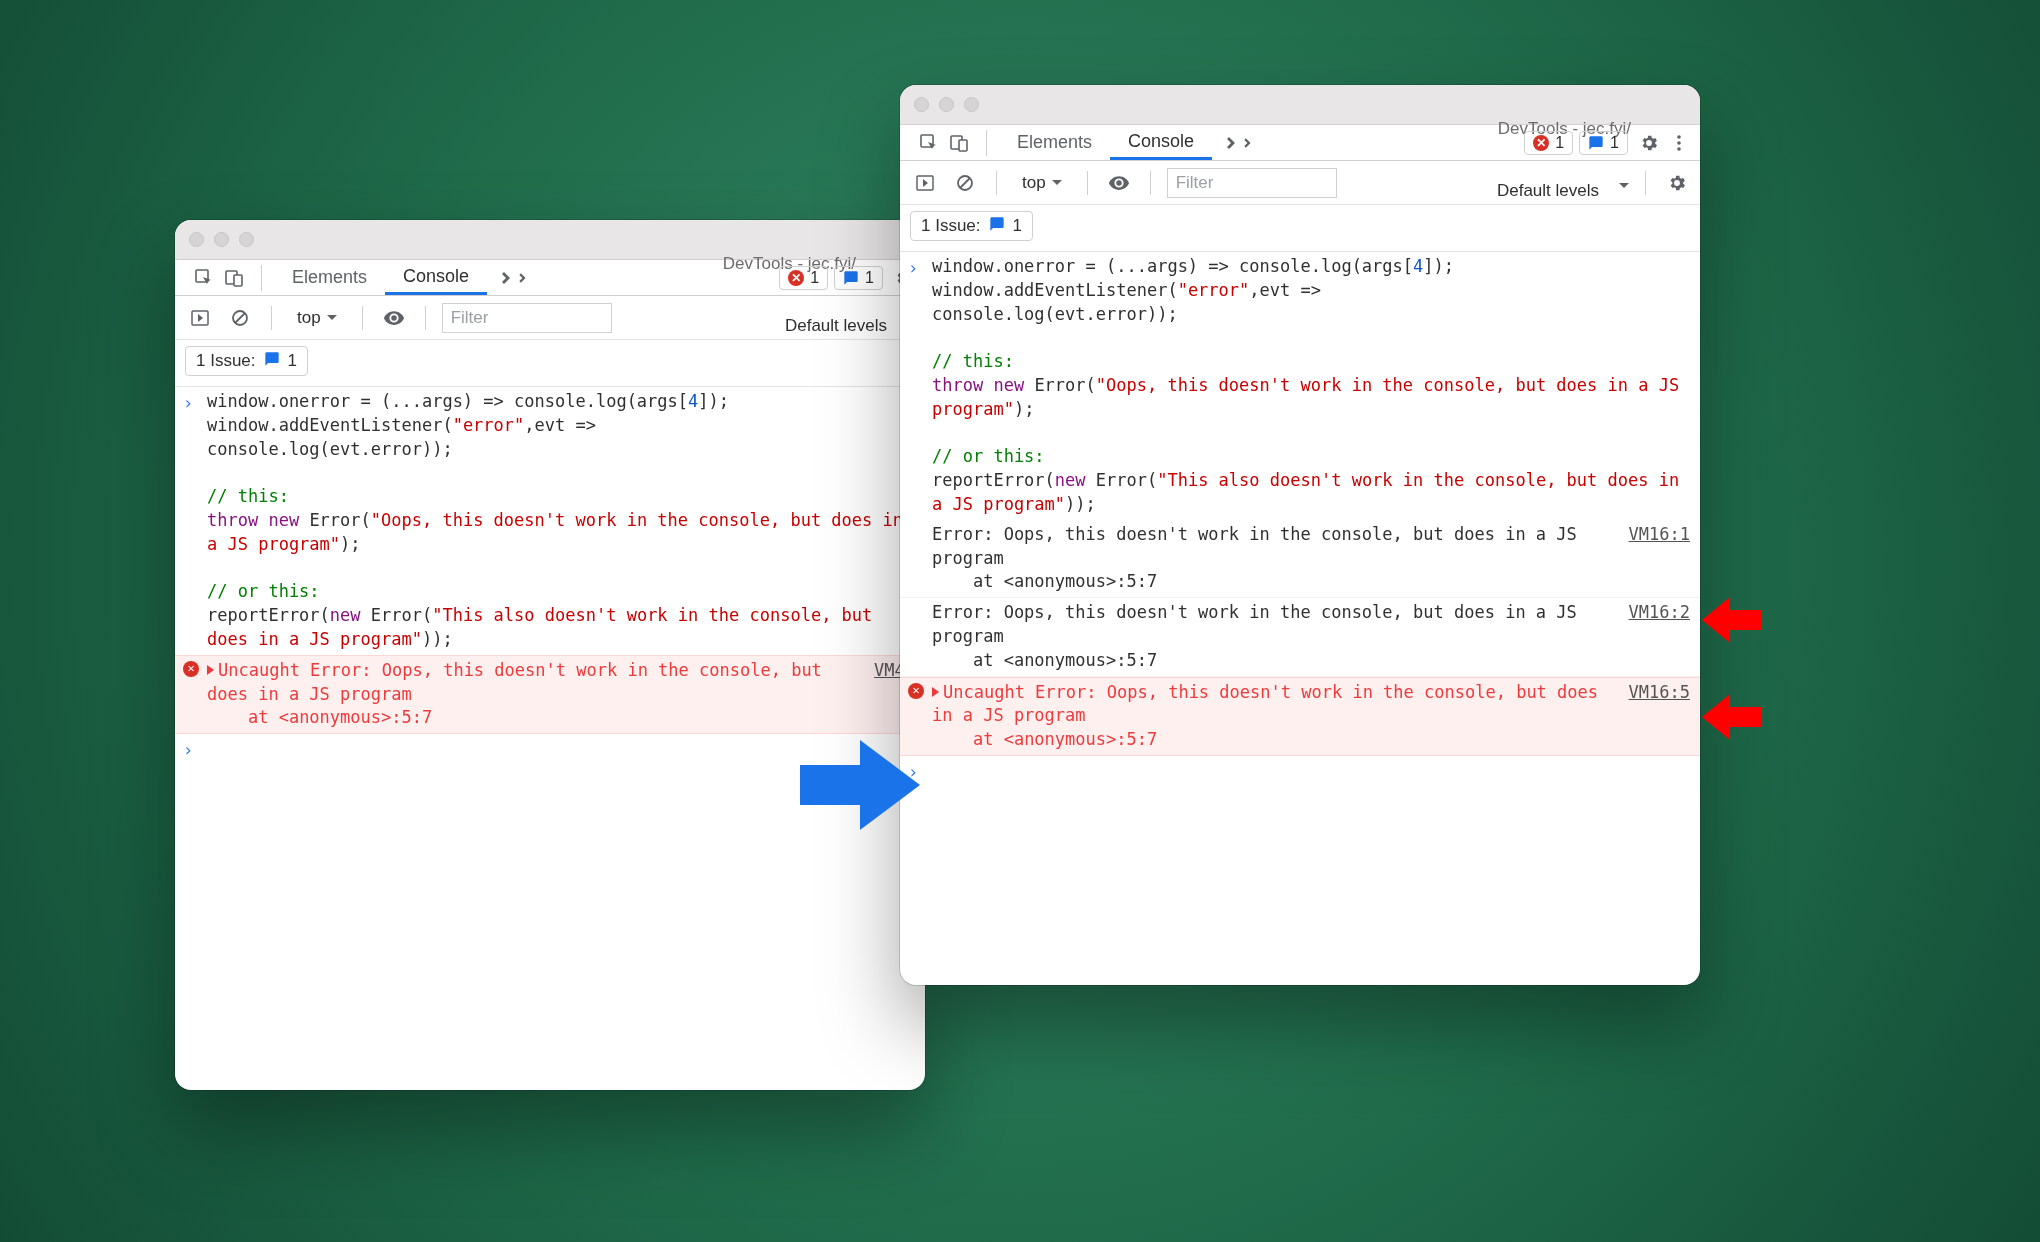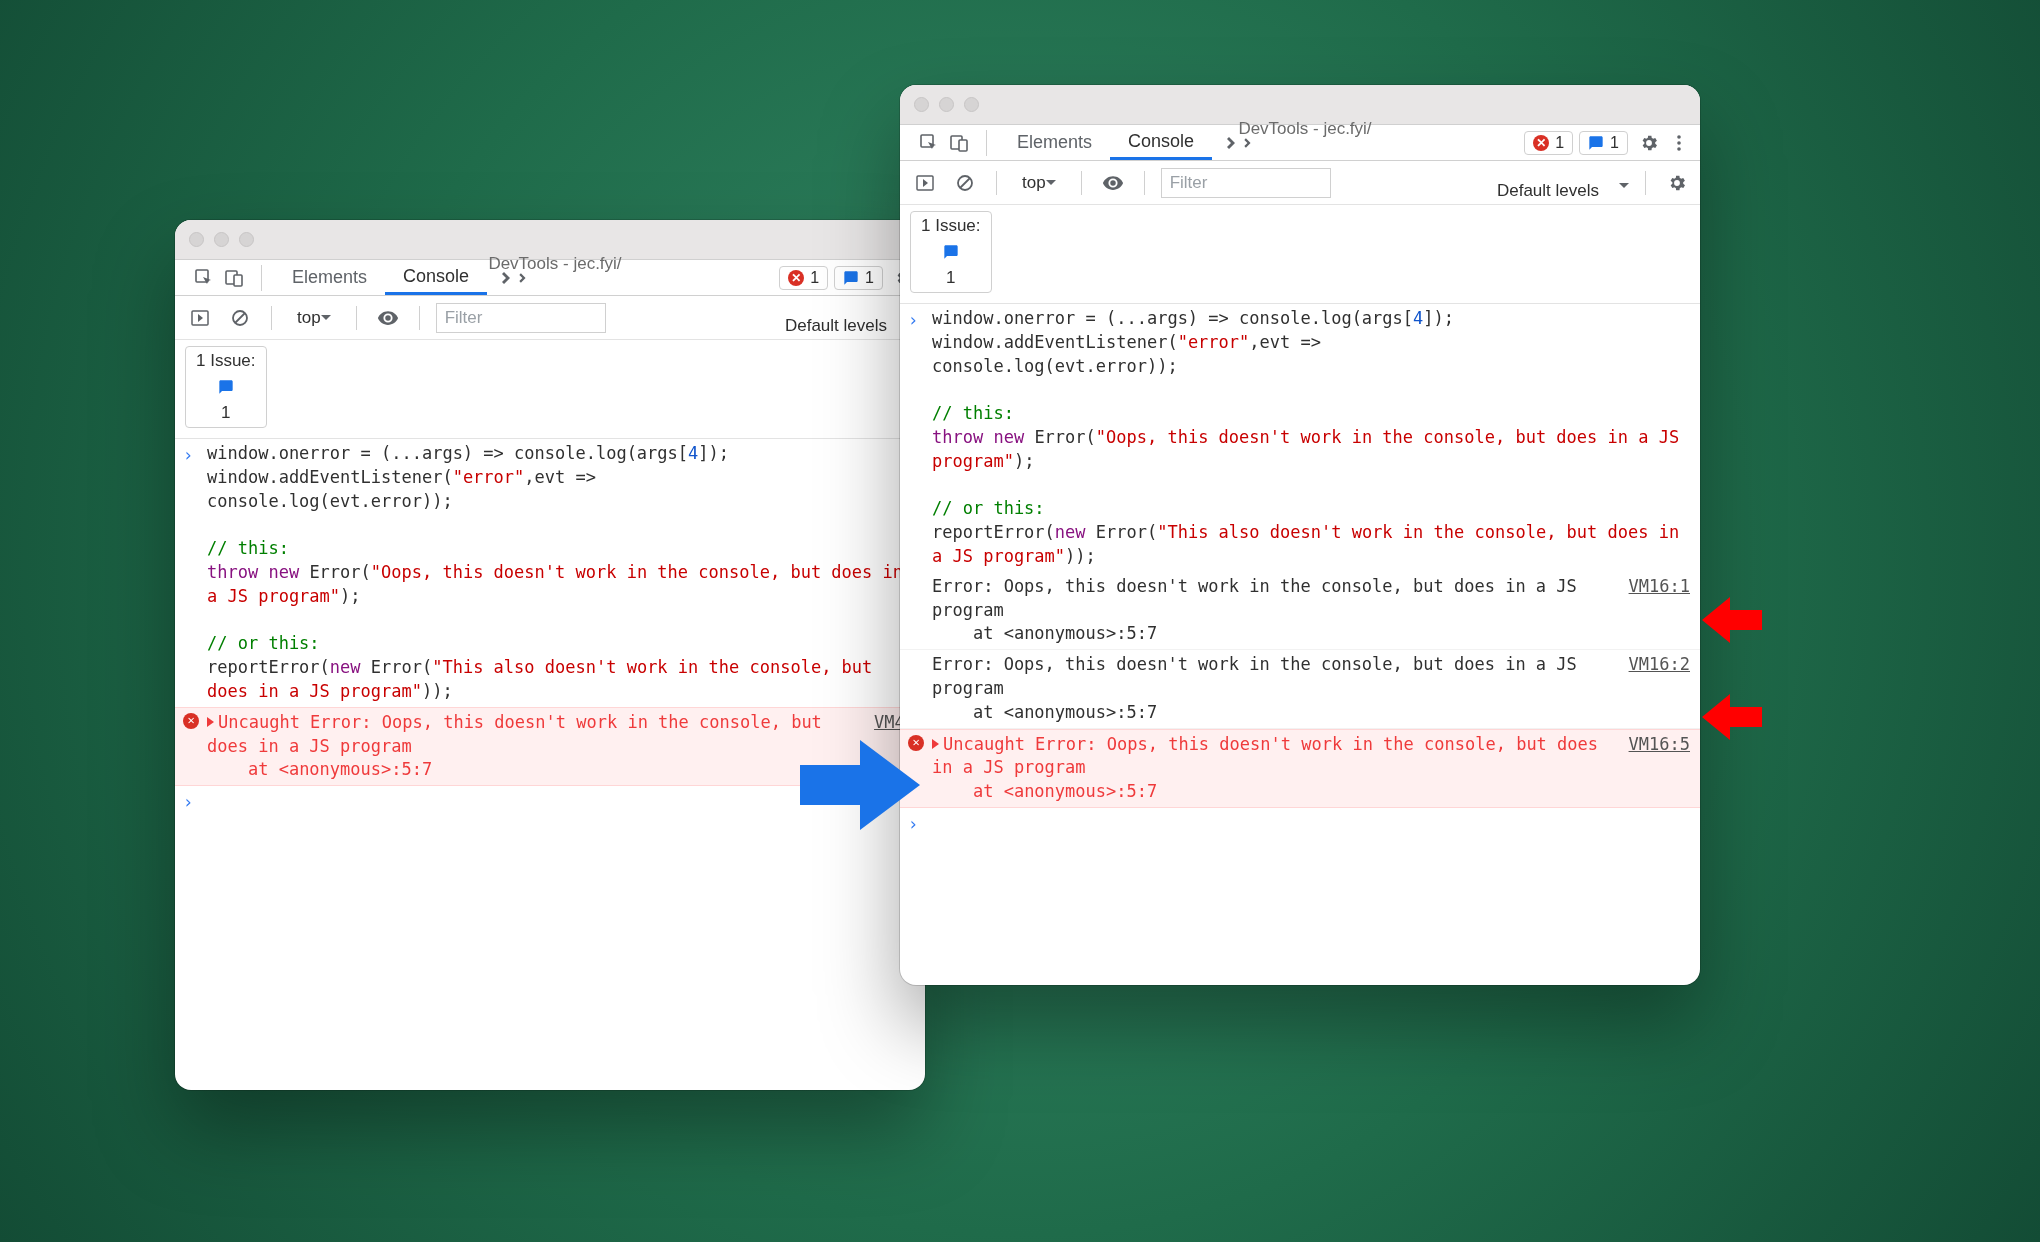--- a/index.html
+++ b/index.html
@@ -55,21 +55,21 @@
     display: flex; align-items: center;
     padding: 0 14px;
     border-bottom: 1px solid var(--border);
   }
   .traffic { display: flex; gap: 10px; }
   .traffic span {
     width: 15px; height: 15px; border-radius: 50%;
     background: #d6d4d4; border: 1px solid #c7c5c5;
   }
   .title {
-    flex: 1; text-align: center; font-size: 17px; color: #6b6b6b; font-weight: 400; margin-top: 48px;
+    flex: 1; text-align: right; font-size: 17px; color: #6b6b6b; font-weight: 400; margin-top: 48px;
   }
 
   .tabbar {
     height: 36px; display: flex; align-items: center; gap: 0;
     border-bottom: 1px solid var(--border);
     padding: 0 6px 0 14px;
     font-size: 18px;
   }
   .icon-btn {
     width: 30px; height: 30px; display: flex; align-items: center; justify-content: center;
@@ -92,37 +92,37 @@
   .dot.err { background: #d93025; }
   .dot.info { color: #1a73e8; background: none; font-size:18px; }
 
   .toolbar {
     height: 44px; display:flex; align-items:center; gap: 10px;
     padding: 0 8px 0 10px; border-bottom: 1px solid var(--border-light);
     font-size: 17px; color: var(--text-dim);
   }
   .toolbar .sep { width:1px; height:24px; background: var(--border); margin: 0 6px; }
   .ctx-select {
-    display:flex; align-items:center; padding:2px 8px;
+    display:flex; align-items:center; gap:6px; padding:2px 8px;
     border:1px solid transparent; color:var(--text);
   }
   .filter-input {
     font-size:17px; padding:4px 8px; border:1px solid var(--border);
     background:#fff; color:var(--text); width: 170px;
   }
   .filter-input::placeholder { color: #9aa0a6; }
   .levels { display:flex; align-items:flex-start; gap:20px; color:var(--text);margin-top:16px; }
 
   .issuebar {
     display:flex; padding:6px 10px 10px; border-bottom:1px solid var(--border-light);
   }
   .issue-pill {
-    display:inline-flex; align-items:center; gap:8px;
+    display:inline-flex; gap:8px;
     border:1px solid var(--border); border-radius:4px;
-    padding:4px 10px; font-size:17px; color:var(--text);flex-direction:column;
+    padding:4px 10px; font-size:17px; color:var(--text);
   }
 
   .console-body {
     flex:1; overflow:hidden; font-family: ui-monospace, Menlo, Consolas, monospace;
     font-size: 17px; line-height: 1.4;
   }
   .row { display:flex; gap:8px; padding: 3px 10px 3px 8px; border-bottom:1px solid #f2f2f2; }
   .row.noline { border-bottom: none; }
   .gutter { width:16px; flex:none; color:#9aa0a6; display:flex; padding-top:2px; }
   .content { flex:1; white-space:pre-wrap; word-break:break-word; }

